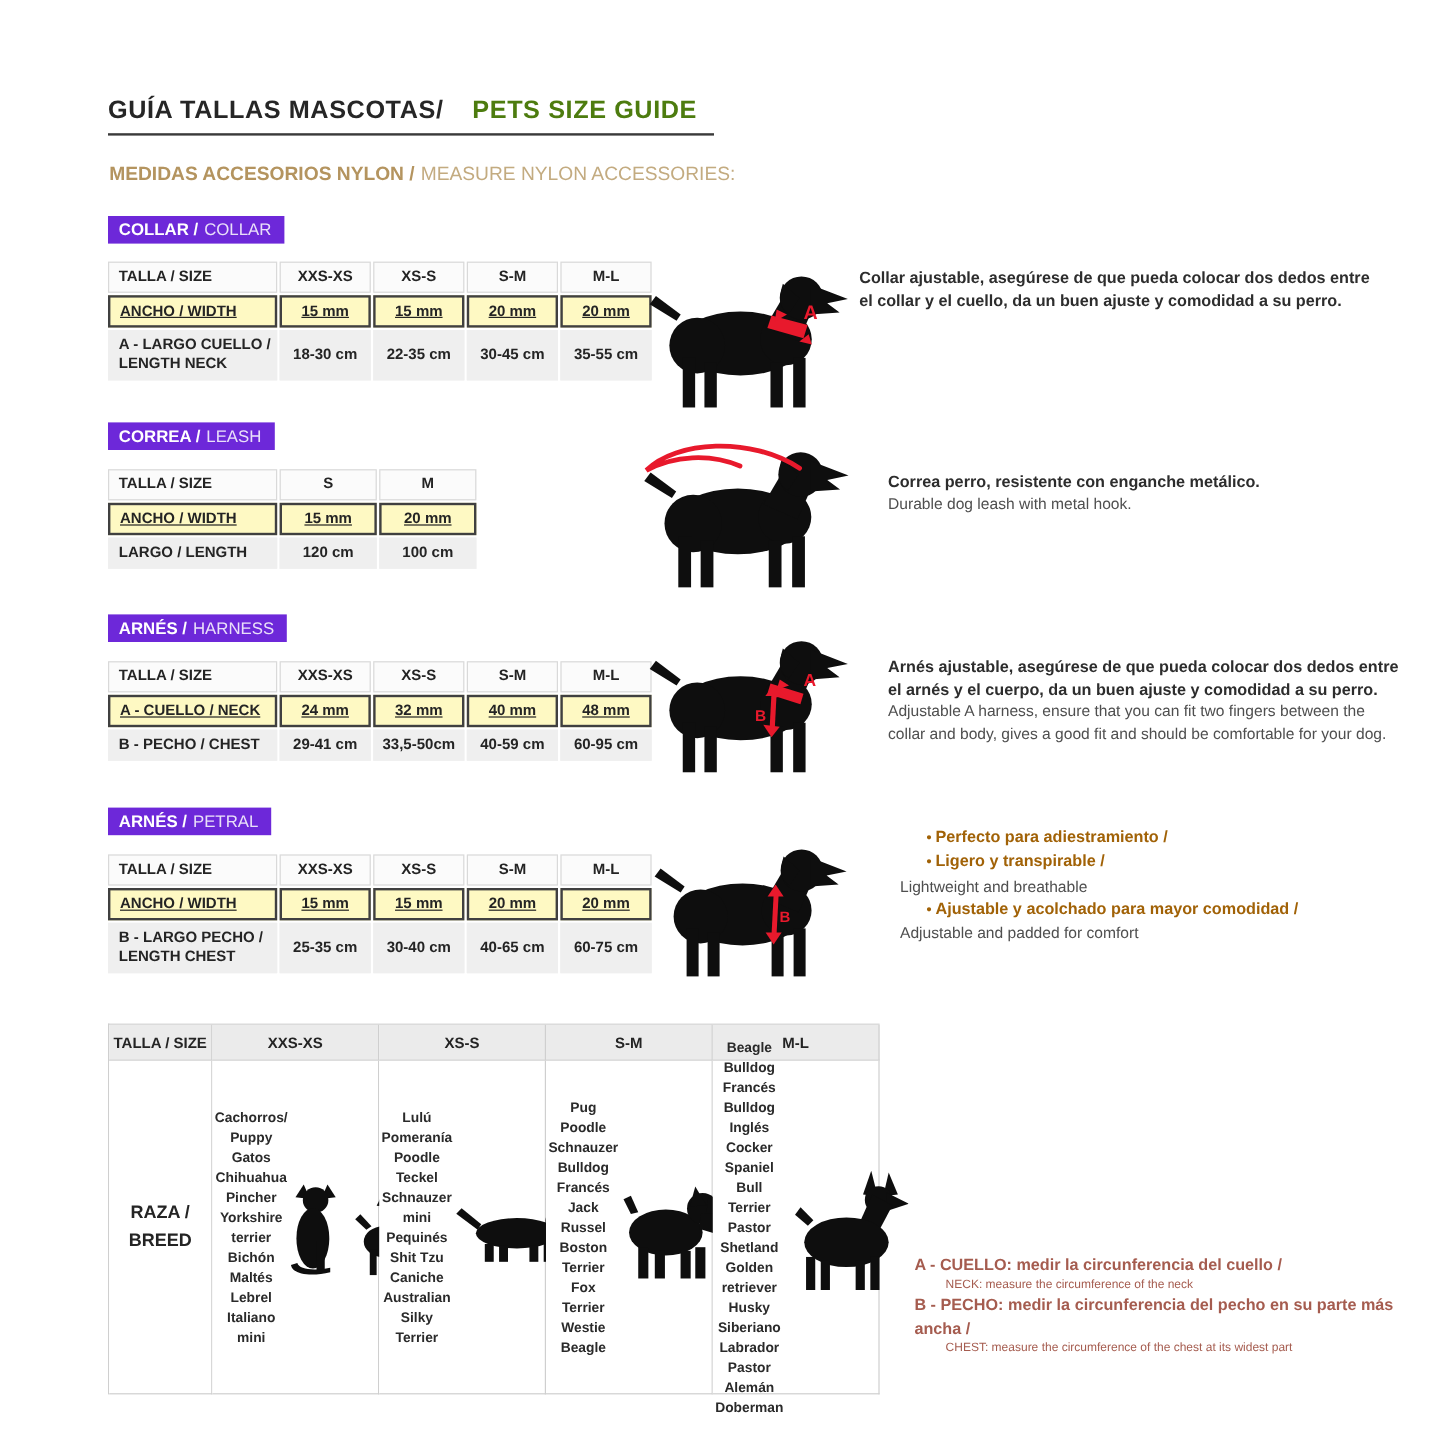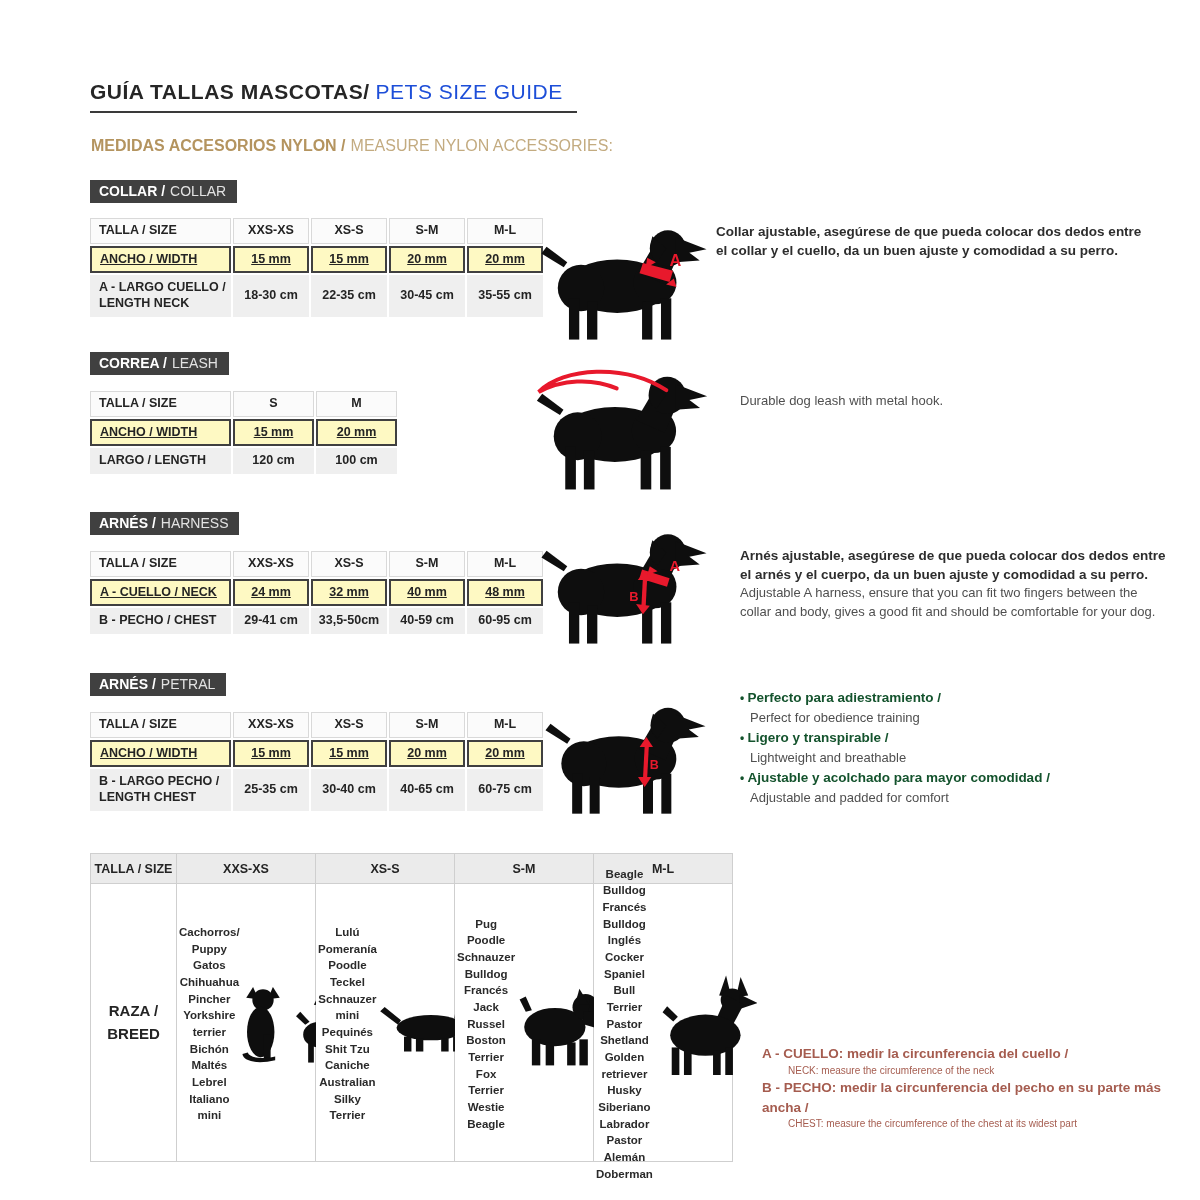--- a/index.html
+++ b/index.html
@@ -6,48 +6,48 @@
   body{
     width:1200px;height:1200px;position:relative;background:#ffffff;
     font-family:"Liberation Sans", sans-serif;color:#222;
   }
   .abs{position:absolute;}
 
   
   .page-title{left:90px;top:80px;font-size:21px;letter-spacing:.5px;color:#262626;
     border-bottom:2px solid #3a3a3a;padding:0 14px 7px 0;white-space:nowrap;}
   .page-title .b{font-weight:bold;}
-  .page-title .l{font-weight:normal;color:#1d4ed8;margin-left:6px;}
+  .page-title .l{font-weight:bold;color:#4d7c0f;margin-left:24px;}
   .subtitle{left:91px;top:137px;font-size:16px;white-space:nowrap;}
   .subtitle .b{font-weight:bold;color:#b4945f;}
   .subtitle .l{font-weight:normal;color:#c3ab80;margin-left:5px;}
 
   
-  .badge{background:#404040;color:#fff;display:inline-block;
+  .badge{background:#6d28d9;color:#fff;display:inline-block;
     padding:3px 11px 4px 9px;font-size:14px;white-space:nowrap;}
   .badge .b{font-weight:bold;}
   .badge .l{font-weight:normal;opacity:.85;margin-left:5px;}
 
   
   table.size-table{border-collapse:separate;border-spacing:2px;}
   .size-table td{font-weight:bold;font-size:12.5px;color:#242424;text-align:center;
     vertical-align:middle;padding:4px 3px;line-height:1.25;}
   .size-table td.lab{text-align:left;padding-left:8px;width:126px;}
   .size-table .tr-head td{background:#fbfbfb;border:1px solid #d9d9d9;}
   .size-table .tr-dark td{background:#fef9c3;border:2px solid #404040;text-decoration:underline;}
   .size-table .tr-light td{background:#efefef;border:1px solid #efefef;}
   .size-table.w5 td.val{width:66px;}
   .size-table.w3 td.val{width:71px;}
 
   
   .desc{width:432px;line-height:1.42;}
   .desc .es{font-weight:bold;font-size:13.5px;color:#2d2d2d;}
   .desc .en{font-weight:normal;font-size:13px;color:#4f4f4f;}
   .bullets{width:440px;}
-  .bullet-es{font-weight:bold;font-size:13.5px;color:#14532d;line-height:1.5;}
+  .bullet-es{font-weight:bold;font-size:13.5px;color:#a16207;line-height:1.5;margin-left:32px;}
   .bullet-es::before{content:"• ";font-size:12px;}
   .bullet-en{font-weight:normal;font-size:13px;color:#4f4f4f;padding-left:10px;line-height:1.5;}
 
   
   .breeds{left:90px;top:853px;width:642px;display:grid;
     grid-template-columns:86px 139px 139px 139px 139px;grid-template-rows:30px 278px;
     border-left:1px solid #cfcfcf;border-top:1px solid #cfcfcf;}
   .breeds>div{border-right:1px solid #cfcfcf;border-bottom:1px solid #cfcfcf;}
   .bh{background:#ebebeb;display:flex;align-items:center;justify-content:center;
     font-weight:bold;font-size:12.5px;color:#242424;}
@@ -211,20 +211,21 @@
     <td class="val">120 cm</td>
     <td class="val">100 cm</td>
   </tr>
 </tbody>
   </table>
 <svg class="abs" style="left:533px;top:360px;" width="178" height="133" viewBox="0 0 200 150">
   <use href="#dog-shape"></use>
   <path d="M150,34 C104,4 34,8 6,36 C32,22 66,20 94,32" fill="none" stroke="#e8192c" stroke-width="4.5" stroke-linecap="round"></path>
 </svg>
 <div class="abs desc" style="left:740px;top:392px;">
+  <div class="es">Correa perro, resistente con enganche metálico.</div>
   <div class="en">Durable dog leash with metal hook.</div>
 </div>
 
 <div class="abs badge" style="left:90px;top:512px;">
   <span class="b">ARNÉS /</span><span class="l">HARNESS</span>
 </div>
 <table class="abs size-table w5" style="left:88px;top:549px;">
   <tbody>
       <tr class="tr-head">
     <td class="lab">TALLA / SIZE</td>
@@ -295,21 +296,20 @@
   </table>
 <svg class="abs" style="left:542px;top:692px;" width="167" height="125" viewBox="0 0 200 150">
   <use href="#dog-shape"></use>
   <rect x="122" y="62" width="5" height="44" fill="#e8192c" transform="rotate(3 124 84)"></rect>
   <polygon points="125,54 133,66 117,66" fill="#e8192c"></polygon>
   <polygon points="123,114 131,102 115,102" fill="#e8192c"></polygon>
   <text x="129" y="92" font-size="15" class="svg-lab">B</text>
 </svg>
 <div class="abs bullets" style="left:740px;top:688px;">
   <div class="bullet-es">Perfecto para adiestramiento /</div>
-  <div class="bullet-en">Perfect for obedience training</div>
   <div class="bullet-es">Ligero y transpirable /</div>
   <div class="bullet-en">Lightweight and breathable</div>
   <div class="bullet-es">Ajustable y acolchado para mayor comodidad /</div>
   <div class="bullet-en">Adjustable and padded for comfort</div>
 </div>
 
 <div class="abs breeds">
   <div class="bh">TALLA /  SIZE</div>
   <div class="bh">XXS-XS</div>
   <div class="bh">XS-S</div>

